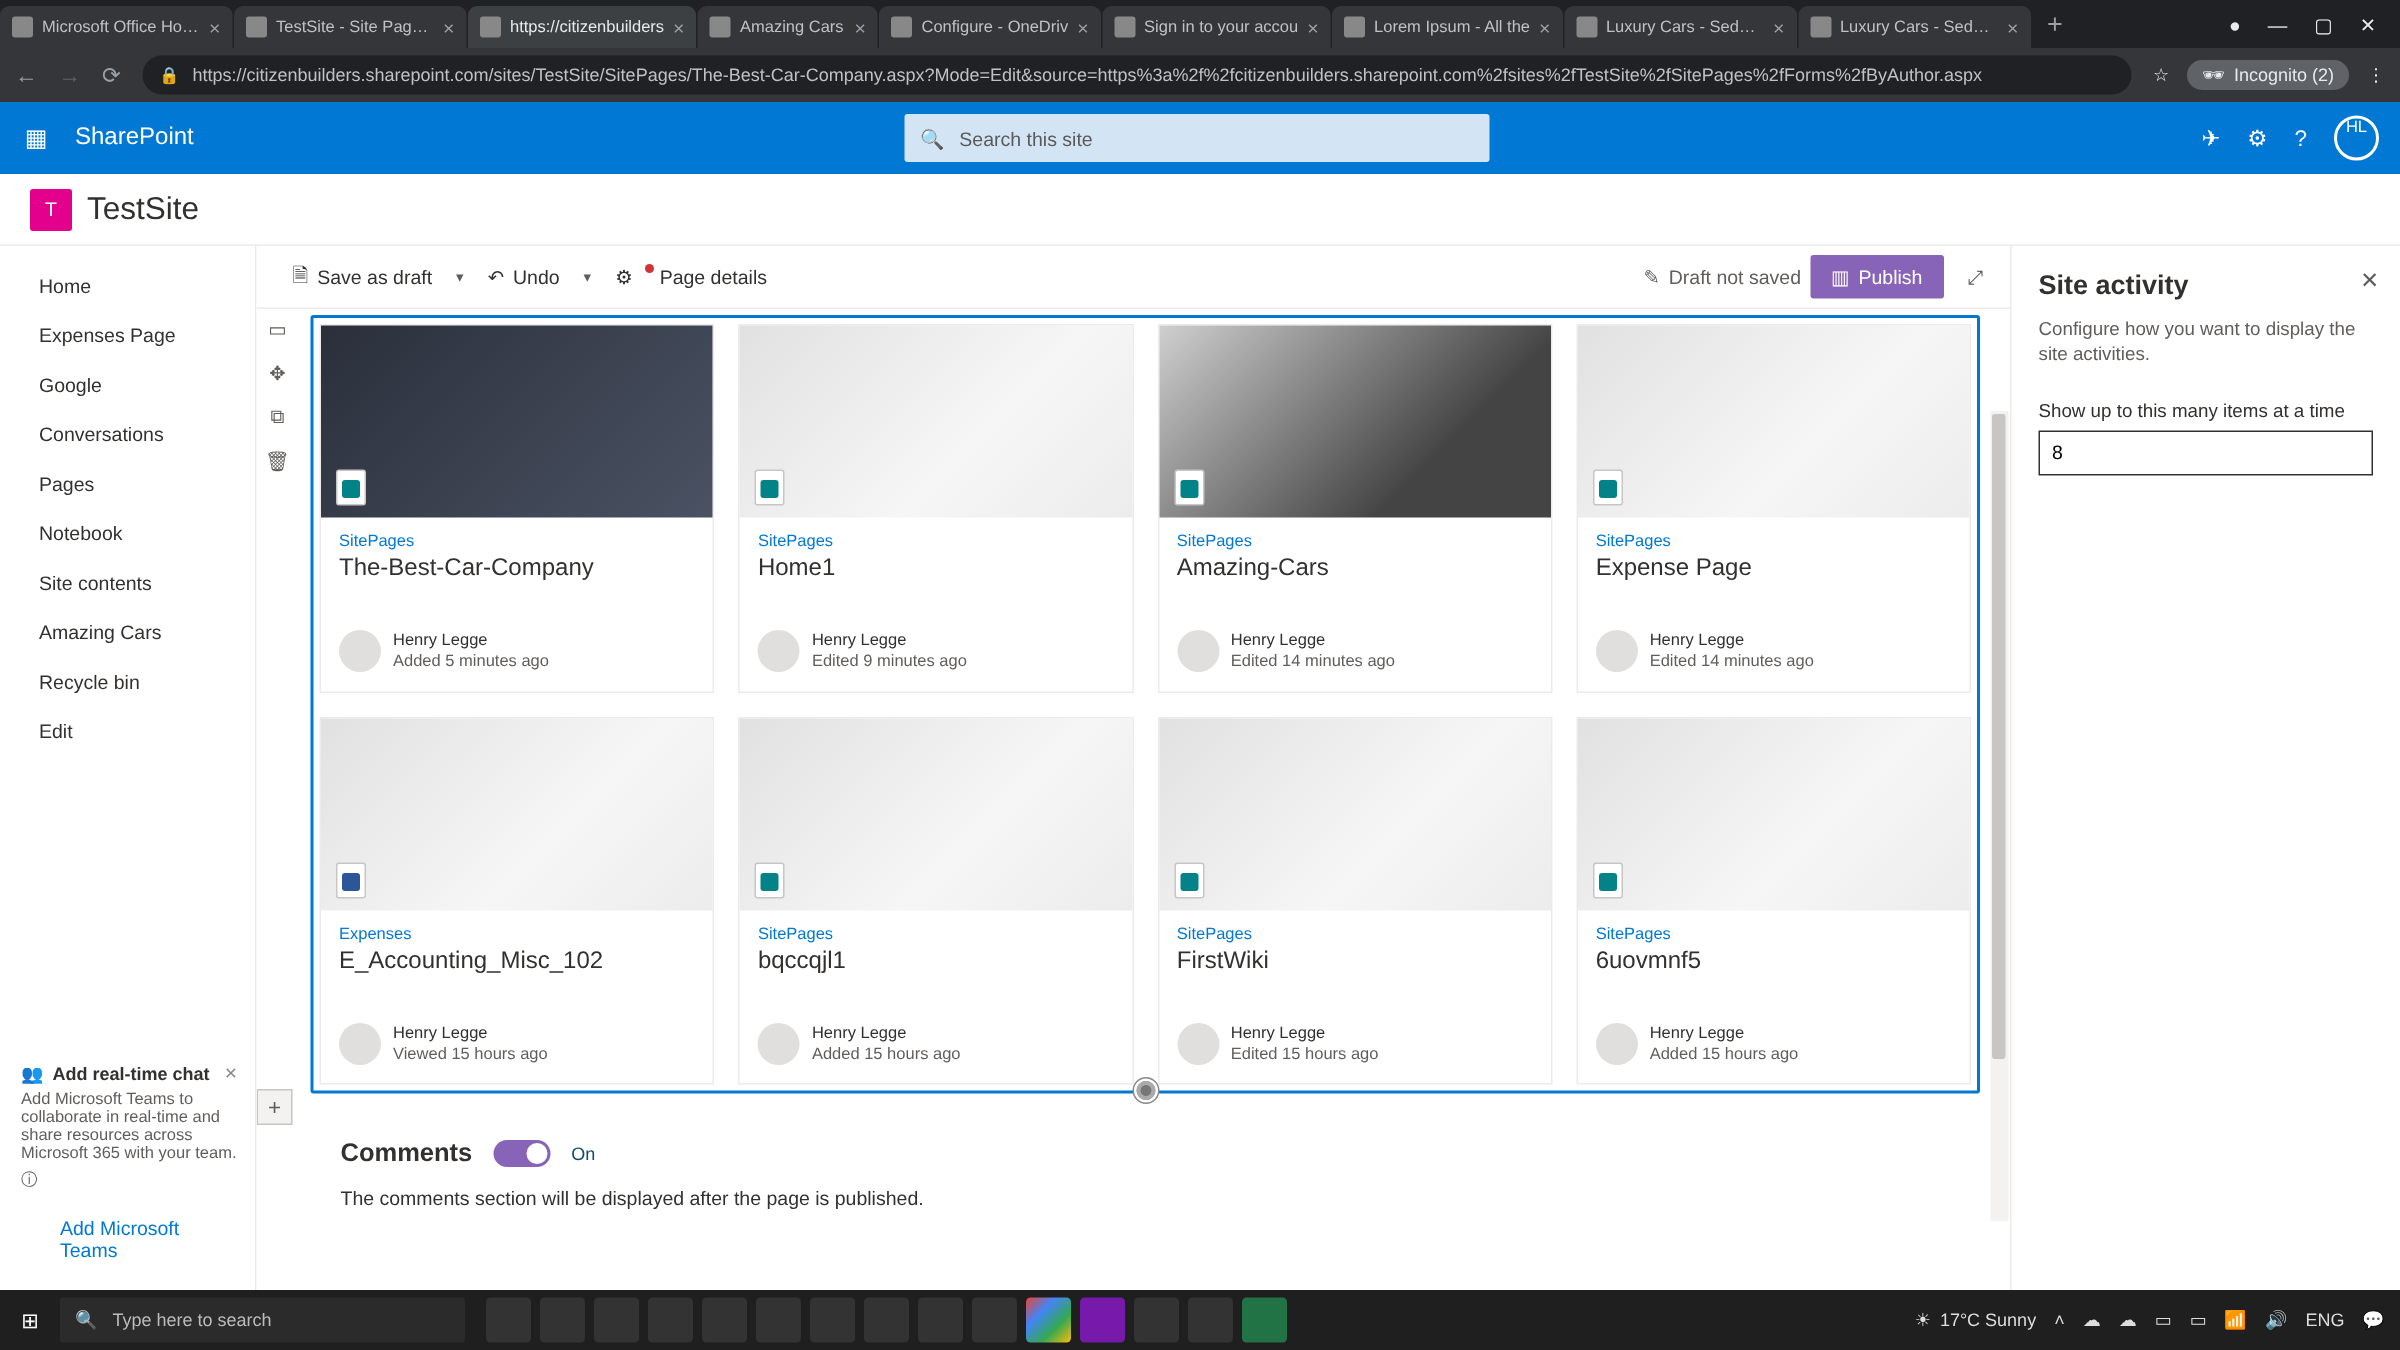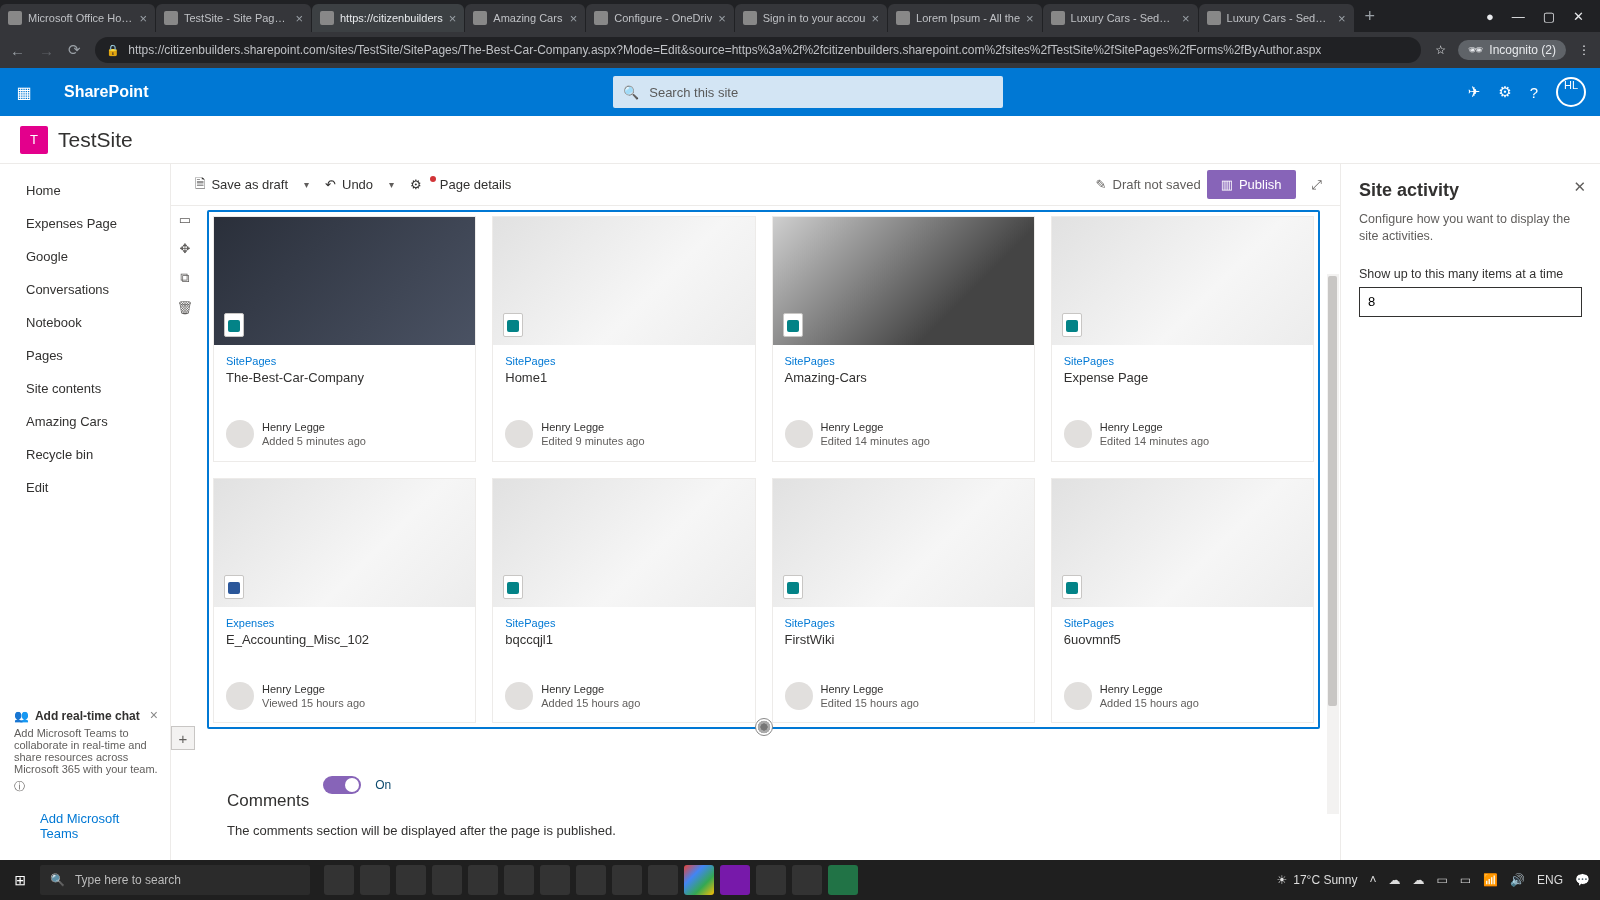--- a/index.html
+++ b/index.html
@@ -17,21 +17,21 @@
 .addr-bar { background: #35363a; height: 36px; display: flex; align-items: center; padding: 0 10px; gap: 14px; }
 .nav-icon { color: #9aa0a6; font-size: 15px; }
 .url-field { flex: 1; background: #202124; border-radius: 14px; height: 26px; display: flex; align-items: center; padding: 0 12px; color: #bfc1c5; font-size: 12px; }
 .url-field .lock { margin-right: 8px; font-size: 11px; }
 .addr-right { display: flex; align-items: center; gap: 12px; color: #e8eaed; font-size: 12px; }
 .incognito-pill { background: #5f6368; padding: 3px 10px; border-radius: 12px; display: flex; align-items: center; gap: 6px; }
 
 
 .suite-header { background: #0078d4; height: 48px; display: flex; align-items: center; color: #fff; }
 .waffle { width: 48px; display: flex; justify-content: center; font-size: 16px; }
-.suite-title { font-size: 16px; font-weight: 700; margin-left: 16px; }
+.suite-title { font-size: 16px; font-weight: 400; margin-left: 2px; }
 .suite-search { margin-left: auto; margin-right: auto; width: 390px; background: #d3e5f4; border-radius: 2px; height: 32px; display: flex; align-items: center; padding: 0 10px; color: #5a5a5a; font-size: 13px; }
 .suite-search .sicon { margin-right: 10px; color: #605e5c; }
 .suite-right { display: flex; align-items: center; gap: 18px; padding-right: 14px; font-size: 15px; }
 .avatar-circle { width: 30px; height: 30px; border: 2px solid #fff; border-radius: 50%; display: flex; justify-content: center; font-size: 11px; }
 
 
 .site-row { background: #fff; height: 48px; display: flex; align-items: center; padding: 0 20px; border-bottom: 1px solid #edebe9; }
 .site-logo { width: 28px; height: 28px; background: #e3008c; color: #fff; display: flex; align-items: center; justify-content: center; font-size: 13px; margin-right: 10px; border-radius: 2px; }
 .site-name { font-size: 21px; color: #323130; }
 
@@ -61,31 +61,31 @@
 .card-grid { display: grid; grid-template-columns: repeat(4, 1fr); gap: 16px; }
 .activity-card { border: 1px solid #edebe9; background: #fff; display: flex; flex-direction: column; }
 .card-img { height: 128px; background: linear-gradient(135deg,#e1e1e1,#f6f6f6 60%,#ececec); position: relative; }
 .card-img.dark { background: linear-gradient(135deg,#2a2f3a,#4a5263); }
 .card-img.car { background: linear-gradient(135deg,#cfcfcf,#444 70%); }
 .doc-icon { position: absolute; left: 10px; bottom: 8px; width: 20px; height: 24px; background: #fff; border: 1px solid #c8c6c4; border-radius: 2px; }
 .doc-icon::after { content:""; position:absolute; left:3px; top:6px; width:12px; height:12px; background:#038387; border-radius:2px; }
 .doc-icon.word::after { background:#2b579a; }
 .card-body { padding: 10px 12px 6px; }
 .card-cat { font-size: 11px; color: #0078d4; }
-.card-title { font-size: 13px; color: #323130; margin-top: 3px; min-height: 38px; }
+.card-title { font-size: 16px; color: #323130; margin-top: 3px; min-height: 38px; }
 .card-foot { display: flex; align-items: center; gap: 8px; padding: 6px 12px 12px; }
 .person { width: 28px; height: 28px; border-radius: 50%; background: #e1dfdd; }
 .meta { font-size: 11px; color: #323130; line-height: 1.3; }
 .meta .sub { color: #605e5c; }
 
 .drag-handle { position: absolute; bottom: -9px; left: 50%; transform: translateX(-50%); width: 18px; height: 18px; border-radius: 50%; background: radial-gradient(circle,#777 30%,#aaa 34%,#aaa 55%,#fff 58%); border: 1px solid #888; }
 
 .comments-row { margin: 30px 0 0 36px; }
 .comments-head { display: flex; align-items: center; gap: 14px; }
-.comments-head h3 { font-size: 17px; color: #323130; font-weight: 400; margin-top: 32px; }
+.comments-head h3 { font-size: 17px; color: #323130; font-weight: 700; }
 .toggle { width: 38px; height: 18px; background: #8764b8; border-radius: 10px; position: relative; }
 .toggle::after { content:""; position:absolute; right:2px; top:2px; width:14px; height:14px; background:#fff; border-radius:50%; }
 .toggle-label { font-size: 12px; color: #0c4a6e; }
 .comments-note { font-size: 13px; color: #323130; margin-top: 12px; }
 
 
 .prop-pane { width: 260px; background: #fff; border-left: 1px solid #edebe9; padding: 16px 18px; position: relative; }
 .prop-pane h2 { font-size: 18px; font-weight: 600; color: #323130; }
 .prop-pane .close-x { position: absolute; right: 14px; top: 14px; color: #605e5c; font-size: 15px; }
 .prop-desc { font-size: 12.5px; color: #605e5c; margin-top: 10px; line-height: 1.35; }
@@ -207,22 +207,22 @@
 </div>
 
 <div class="main-region">
 
   <div class="leftnav">
     <div id="nav-host">
         <a>Home</a>
         <a>Expenses Page</a>
         <a>Google</a>
         <a>Conversations</a>
+        <a>Pages</a>
         <a>Notebook</a>
-        <a>Pages</a>
         <a>Site contents</a>
         <a>Amazing Cars</a>
         <a>Recycle bin</a>
         <a>Edit</a>
       </div>
     <div class="teams-promo">
       <span class="px">×</span>
       <div class="pt">
           <span>👥</span>
           <span>Add real-time chat</span>

